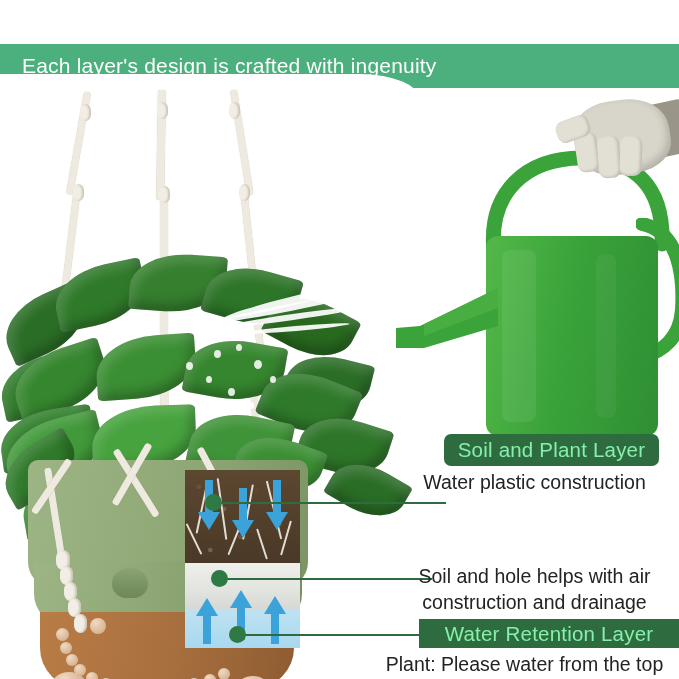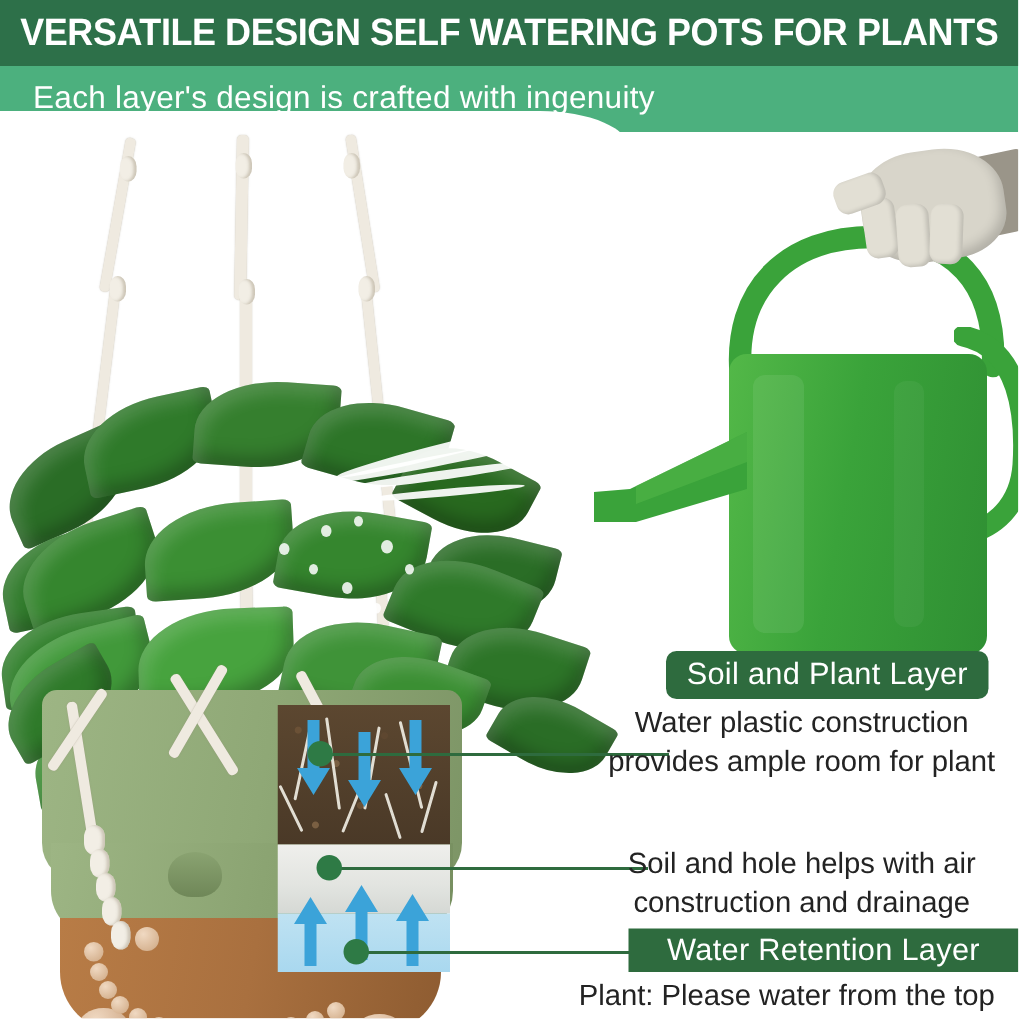--- a/index.html
+++ b/index.html
@@ -78,37 +78,34 @@
   .cuff{position:absolute;background:#9a9589;border-radius:6px;}
 
   
   .stream{position:absolute;background:rgba(255,255,255,.92);border-radius:50%;}
   .drop{position:absolute;background:rgba(255,255,255,.85);border-radius:50%;}
 
   
   .connector{position:absolute;height:2px;background:#2e6b3e;}
   .dot{position:absolute;width:17px;height:17px;border-radius:50%;
        background:#2e7a45;}
-  .badge{position:absolute;background:#2e6b3e;color:#ffffff;
+  .badge{position:absolute;background:#2e6b3e;color:#86efac;
          display:flex;align-items:center;justify-content:center;
          font-size:20.5px;font-weight:500;white-space:nowrap;
          font-family:"Liberation Sans",sans-serif;letter-spacing:.2px;}
   .badge.rounded{border-radius:7px;}
   .desc{position:absolute;color:#232323;font-size:19.5px;line-height:25px;
         text-align:center;font-family:"Liberation Sans",sans-serif;
         font-weight:300;white-space:nowrap;}
 </style>
 </head>
 <body>
 
 <div id="root">
 
-  <div class="titlebar">
-    <div class="title-text">VERSATILE DESIGN SELF WATERING POTS FOR PLANTS</div>
-  </div>
 
   <div class="subbar">
     <div class="subbar-fill"></div>
     <svg class="hdr-leaves" viewBox="0 0 96 56">
       <path d="M44 56 C30 48 24 30 34 14 C46 22 50 40 44 56 Z" fill="#6dbb7f"></path>
       <path d="M46 56 C48 38 62 22 86 20 C86 40 70 54 46 56 Z" fill="#62b175"></path>
       <path d="M44 56 C44 42 46 30 50 20" stroke="#4e9a62" stroke-width="1.5" fill="none"></path>
     </svg>
     <div class="subbar-curve"></div>
     <div class="sub-text">Each layer's design is crafted with ingenuity</div>
@@ -305,21 +302,20 @@
       <div class="dot" style="left:211px;top:482px;"></div>
 
       <div class="connector" style="left:236px;top:546px;width:186px;"></div>
       <div class="dot" style="left:229px;top:538px;"></div>
     </div>
 
   </div>
 
   <div class="badge rounded" style="left:444px;top:434px;width:215px;height:32px;">Soil and Plant Layer</div>
   <div class="desc" style="left:390px;top:470px;width:289px;">Water plastic construction</div>
-  <div class="desc" style="left:390px;top:496px;width:289px;">provides ample room for plant</div>
 
   <div class="desc" style="left:390px;top:564px;width:289px;">Soil and hole helps with air</div>
   <div class="desc" style="left:390px;top:590px;width:289px;">construction and drainage</div>
 
   <div class="badge" style="left:419px;top:619px;width:260px;height:29px;">Water Retention Layer</div>
   <div class="desc" style="left:370px;top:652px;width:309px;">Plant: Please water from the top</div>
 
 </div>
 
 </body></html>

